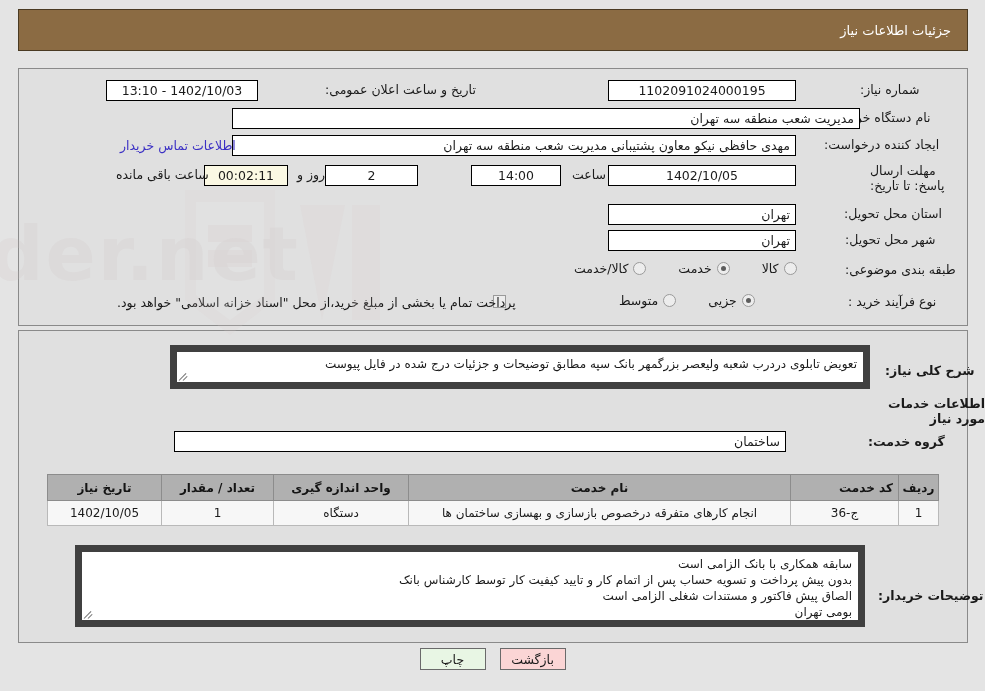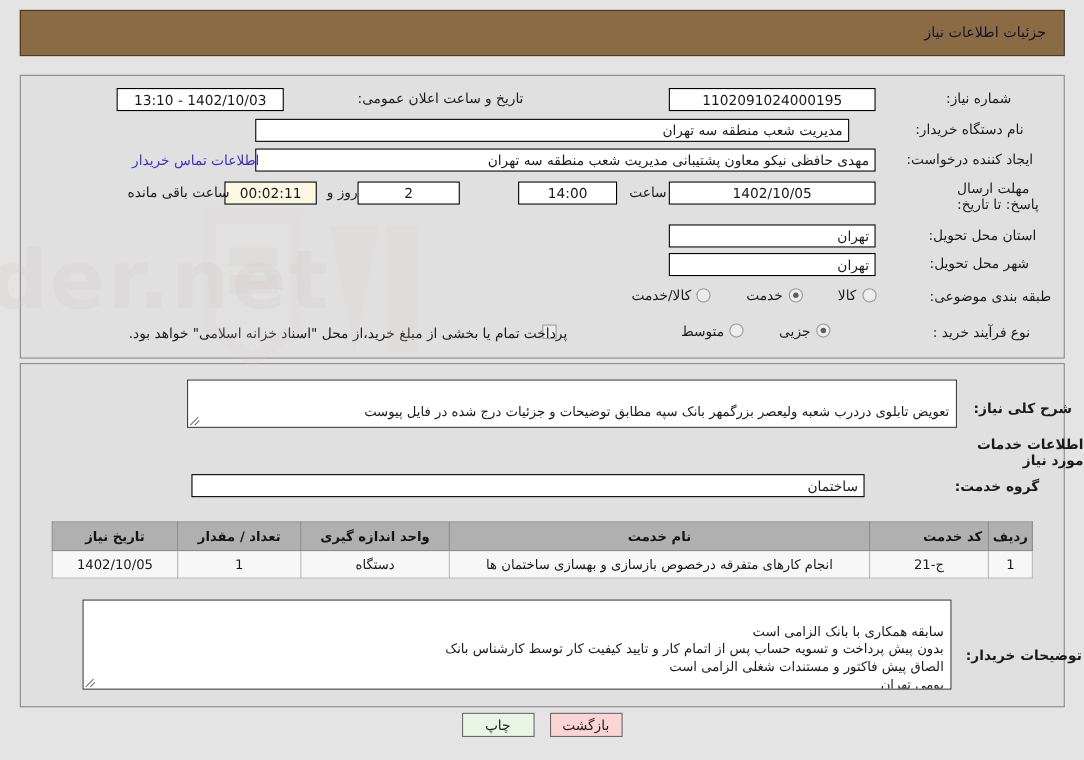--- a/index.html
+++ b/index.html
@@ -23,21 +23,21 @@
     left: 18px; top: 9px;
     width: 950px; height: 42px;
     background: #8b6b43;
     border: 1px solid #4a3a22;
     display: flex;
     align-items: center;
     justify-content: flex-start;
     padding: 0 16px;
   }
   .header-bar .title {
-    color: #0f172a;
+    color: #ffffff;
     font-size: 13px;
     letter-spacing: .2px;
   }
 
   
   .watermark {
     position: absolute;
     left: 0; top: 150px;
     width: 985px; height: 260px;
     pointer-events: none;
@@ -118,24 +118,24 @@
     width: 13px; height: 13px;
     border: 1px solid #9a9a9a;
     background: #ededed;
     display: inline-block;
     vertical-align: middle;
   }
 
   
   .ta {
     background: #ffffff;
-    border: 1px solid #404040;
-    font-size: 12px;
-    color: #1a1a1a;
-    padding: 20px 6px;
+    border: 7px solid #404040;
+    font-size: 12px;
+    color: #1a1a1a;
+    padding: 4px 6px;
     position: relative;
     overflow: hidden;
     line-height: 16px;
   }
   .ta .grip {
     position: absolute;
     left: 2px; bottom: 1px;
     width: 9px; height: 9px;
   }
   .ta .grip i {
@@ -235,21 +235,21 @@
 <div class="fld center" style="position:absolute; left:608px; top:80px; width:188px;">1102091024000195</div>
 
 <div class="row" style="left:325px; top:82px;">
   <span class="lbl">تاریخ و ساعت اعلان عمومی:</span>
 </div>
 <div class="fld center" style="position:absolute; left:106px; top:80px; width:152px;">1402/10/03 - 13:10</div>
 
 <div class="row" style="left:832px; top:110px;">
   <span class="lbl">نام دستگاه خریدار:</span>
 </div>
-<div class="fld right" style="position:absolute; left:232px; top:108px; width:540px;">مدیریت شعب منطقه سه تهران</div>
+<div class="fld right" style="position:absolute; left:232px; top:108px; width:628px;">مدیریت شعب منطقه سه تهران</div>
 
 <div class="row" style="left:824px; top:137px;">
   <span class="lbl">ایجاد کننده درخواست:</span>
 </div>
 <div class="fld right" style="position:absolute; left:232px; top:135px; width:564px;">مهدی حافظی نیکو معاون پشتیبانی مدیریت شعب منطقه سه تهران</div>
 <a class="link" style="position:absolute; left:120px; top:138px;">اطلاعات تماس خریدار</a>
 
 <div class="row" style="left:870px; top:163px; display:block; width:96px; text-align:left; white-space:normal;">
   <span class="lbl">مهلت ارسال پاسخ: تا تاریخ:</span>
 </div>
@@ -329,21 +329,21 @@
         <th style="width:108px;padding-left:44px;">کد خدمت</th>
         <th>نام خدمت</th>
         <th style="width:135px;">واحد اندازه گیری</th>
         <th style="width:112px;">تعداد / مقدار</th>
         <th style="width:114px;">تاریخ نیاز</th>
       </tr>
     </thead>
     <tbody>
       <tr>
         <td>1</td>
-        <td>ج-21</td>
+        <td>ج-36</td>
         <td>انجام کارهای متفرقه درخصوص بازسازی و بهسازی ساختمان ها</td>
         <td>دستگاه</td>
         <td>1</td>
         <td>1402/10/05</td>
       </tr>
     </tbody>
   </table>
 </div>
 
 <div class="sec-head" style="left:878px; top:588px;">توضیحات خریدار:</div>

